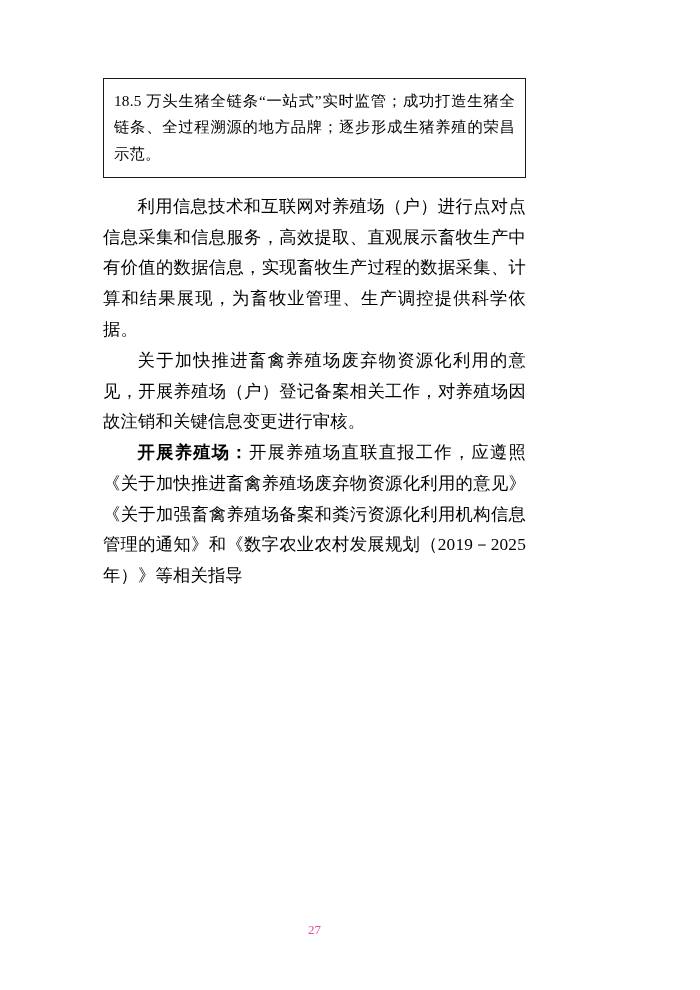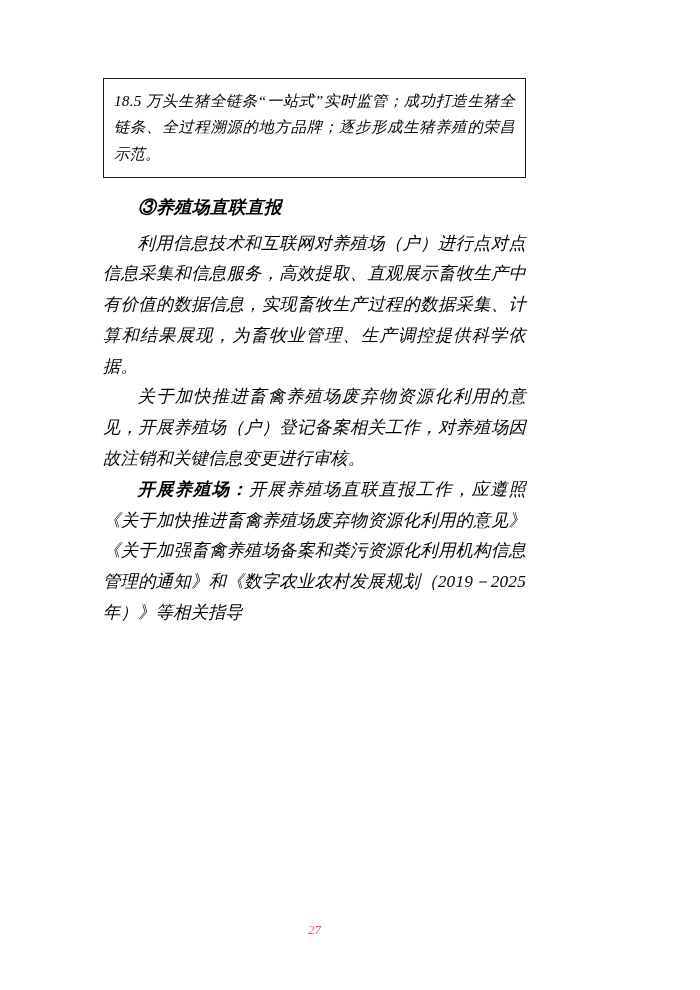--- a/index.html
+++ b/index.html
@@ -13,21 +13,20 @@
     font-family: "Liberation Serif", "DejaVu Serif", serif;
     color: #000000;
     overflow: hidden;
   }
   .page {
     position: relative;
     width: 629px;
     height: 990px;
     box-sizing: border-box;
     padding: 78px 103px 0 103px;
-    font-style: italic;
   }
   .callout-box {
     border: 1px solid #1a1a1a;
     box-sizing: border-box;
     padding: 9px 10px 10px 10px;
     margin: 0 0 14px 0;
   }
   .callout-box p {
     margin: 0;
     font-size: 15.3px;
@@ -69,21 +68,20 @@
 </style>
 </head>
 <body>
 
 <div class="page">
 
   <div class="callout-box">
     <p>18.5 万头生猪全链条“一站式”实时监管；成功打造生猪全链条、全过程溯源的地方品牌；逐步形成生猪养殖的荣昌示范。</p>
   </div>
 
-  <h3 class="heading">③养殖场直联直报</h3>
 
   <p class="para">利用信息技术和互联网对养殖场（户）进行点对点信息采集和信息服务，高效提取、直观展示畜牧生产中有价值的数据信息，实现畜牧生产过程的数据采集、计算和结果展现，为畜牧业管理、生产调控提供科学依据。</p>
   <p class="para">关于加快推进畜禽养殖场废弃物资源化利用的意见，开展养殖场（户）登记备案相关工作，对养殖场因故注销和关键信息变更进行审核。</p>
 
   <p class="para"><span class="lead">开展养殖场：</span><span>开展养殖场直联直报工作，应遵照《关于加快推进畜禽养殖场废弃物资源化利用的意见》《关于加强畜禽养殖场备案和粪污资源化利用机构信息管理的通知》和《数字农业农村发展规划（2019－2025 年）》等相关指导</span></p>
 
   <div class="page-number">27</div>
 
 </div>
 

